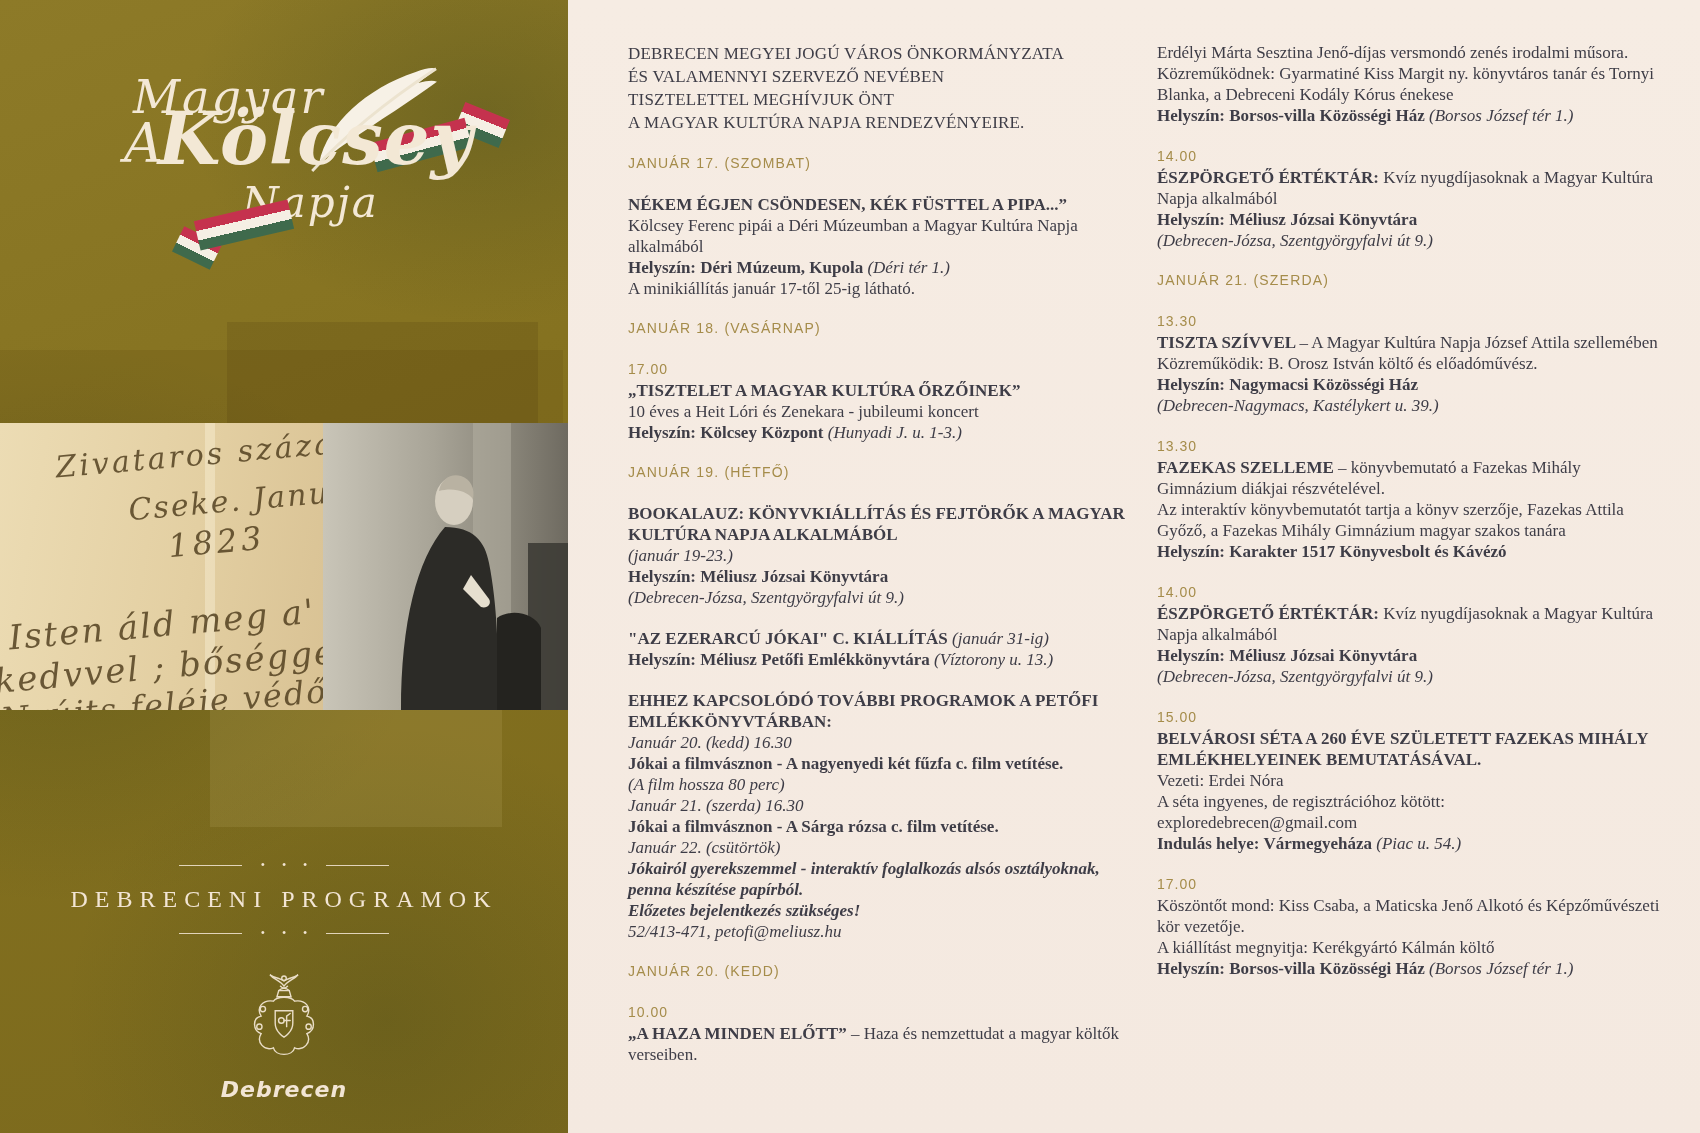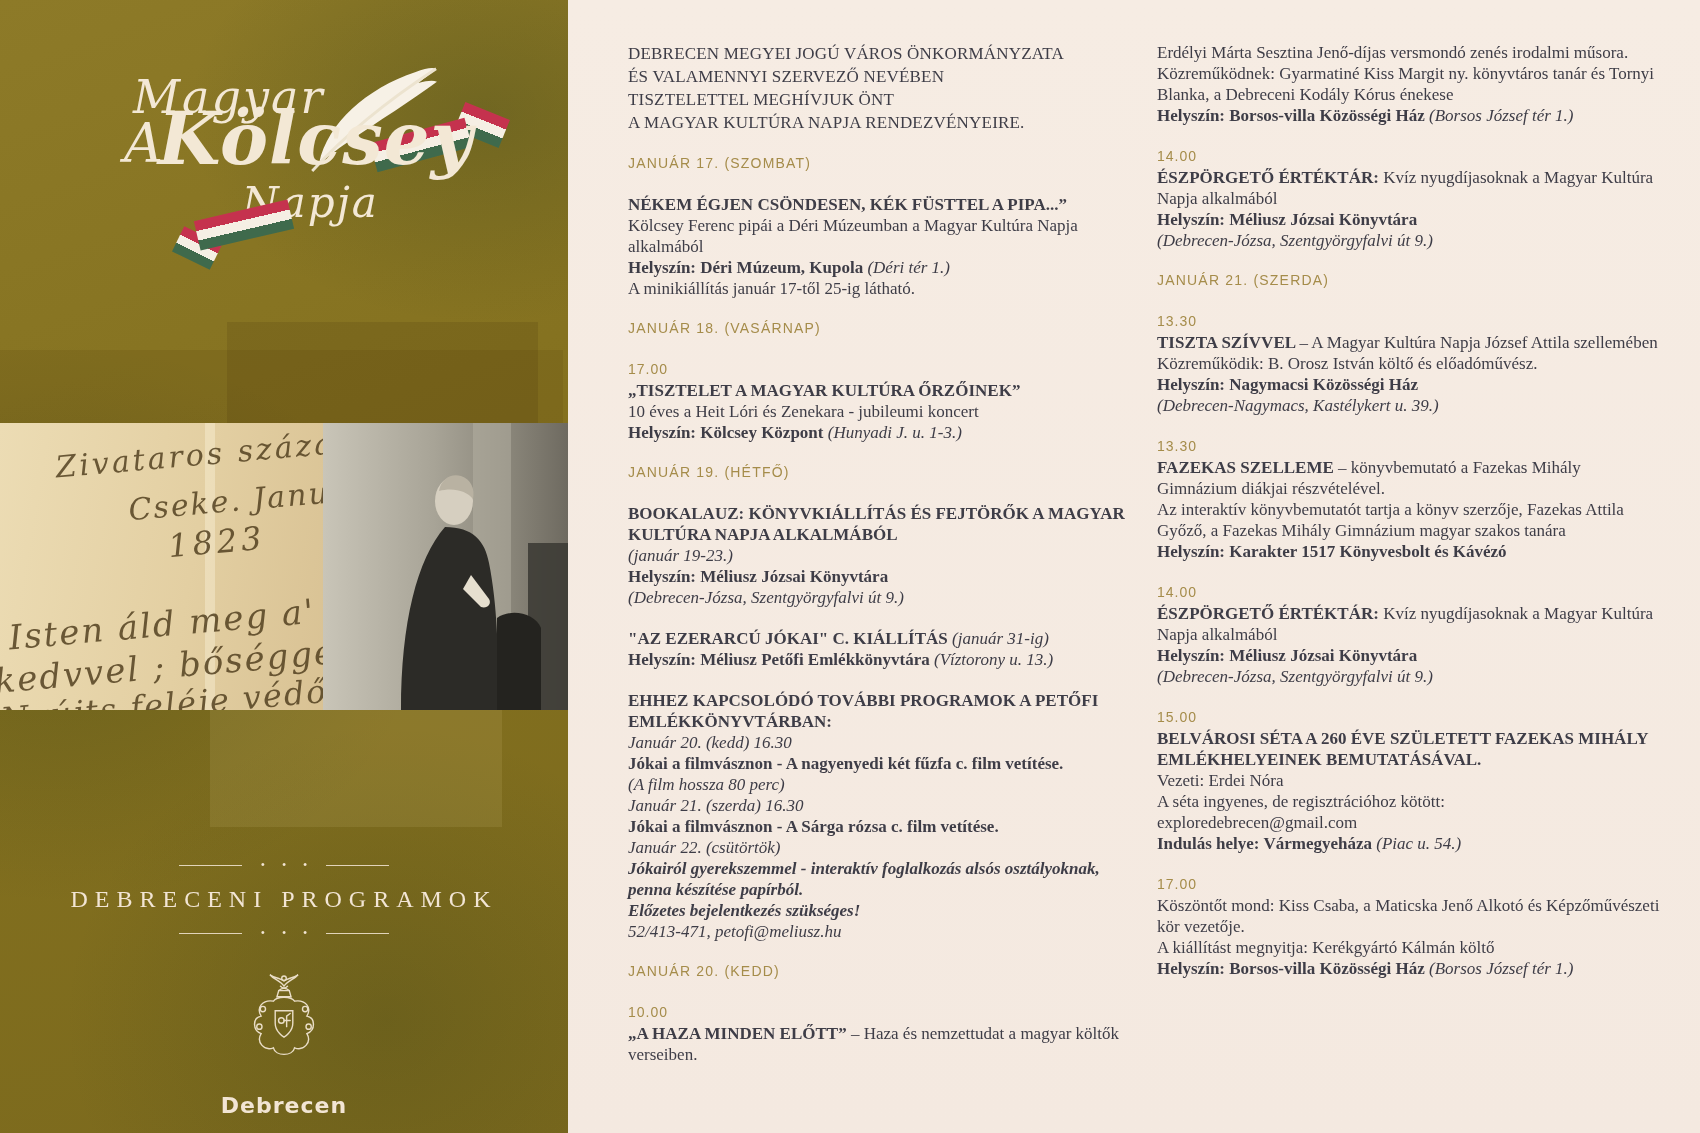--- a/index.html
+++ b/index.html
@@ -53,21 +53,21 @@
   
   .programs{position:absolute;left:0;top:858px;width:100%;text-align:center;color:#f2e5d4;}
   .divider{display:flex;align-items:center;justify-content:center;gap:12px;width:210px;margin:0 auto;}
   .dl{flex:1;height:1px;background:rgba(245,232,214,.85);}
   .dots{font-size:12px;letter-spacing:7px;color:#f2e5d4;padding-left:7px;}
   .programs-title{margin:13px 0;font-family:Liberation Serif, serif;font-weight:300;
     font-size:24px;letter-spacing:7px;}
 
   
   .brand{position:absolute;left:0;top:972px;width:100%;text-align:center;color:#f2e5d4;}
-  .brand-name{margin-top:20px;font-family:"DejaVu Sans",sans-serif;font-weight:bold;
+  .brand-name{margin-top:4px;font-family:"DejaVu Sans",sans-serif;font-weight:bold;font-style:italic;
     font-size:22px;letter-spacing:1px;}
 
   
   .content{position:relative;flex:1;background:linear-gradient(180deg,#f6ece3,#f4e9e0);}
   .col{position:absolute;top:42px;}
   .col-middle{left:60px;width:500px;}
   .col-right{left:589px;width:505px;}
   .blk{font-size:17px;line-height:21px;margin-top:20px;}
   .blk:first-child{margin-top:0;}
   .blk.intro{line-height:23px;letter-spacing:.2px;}

